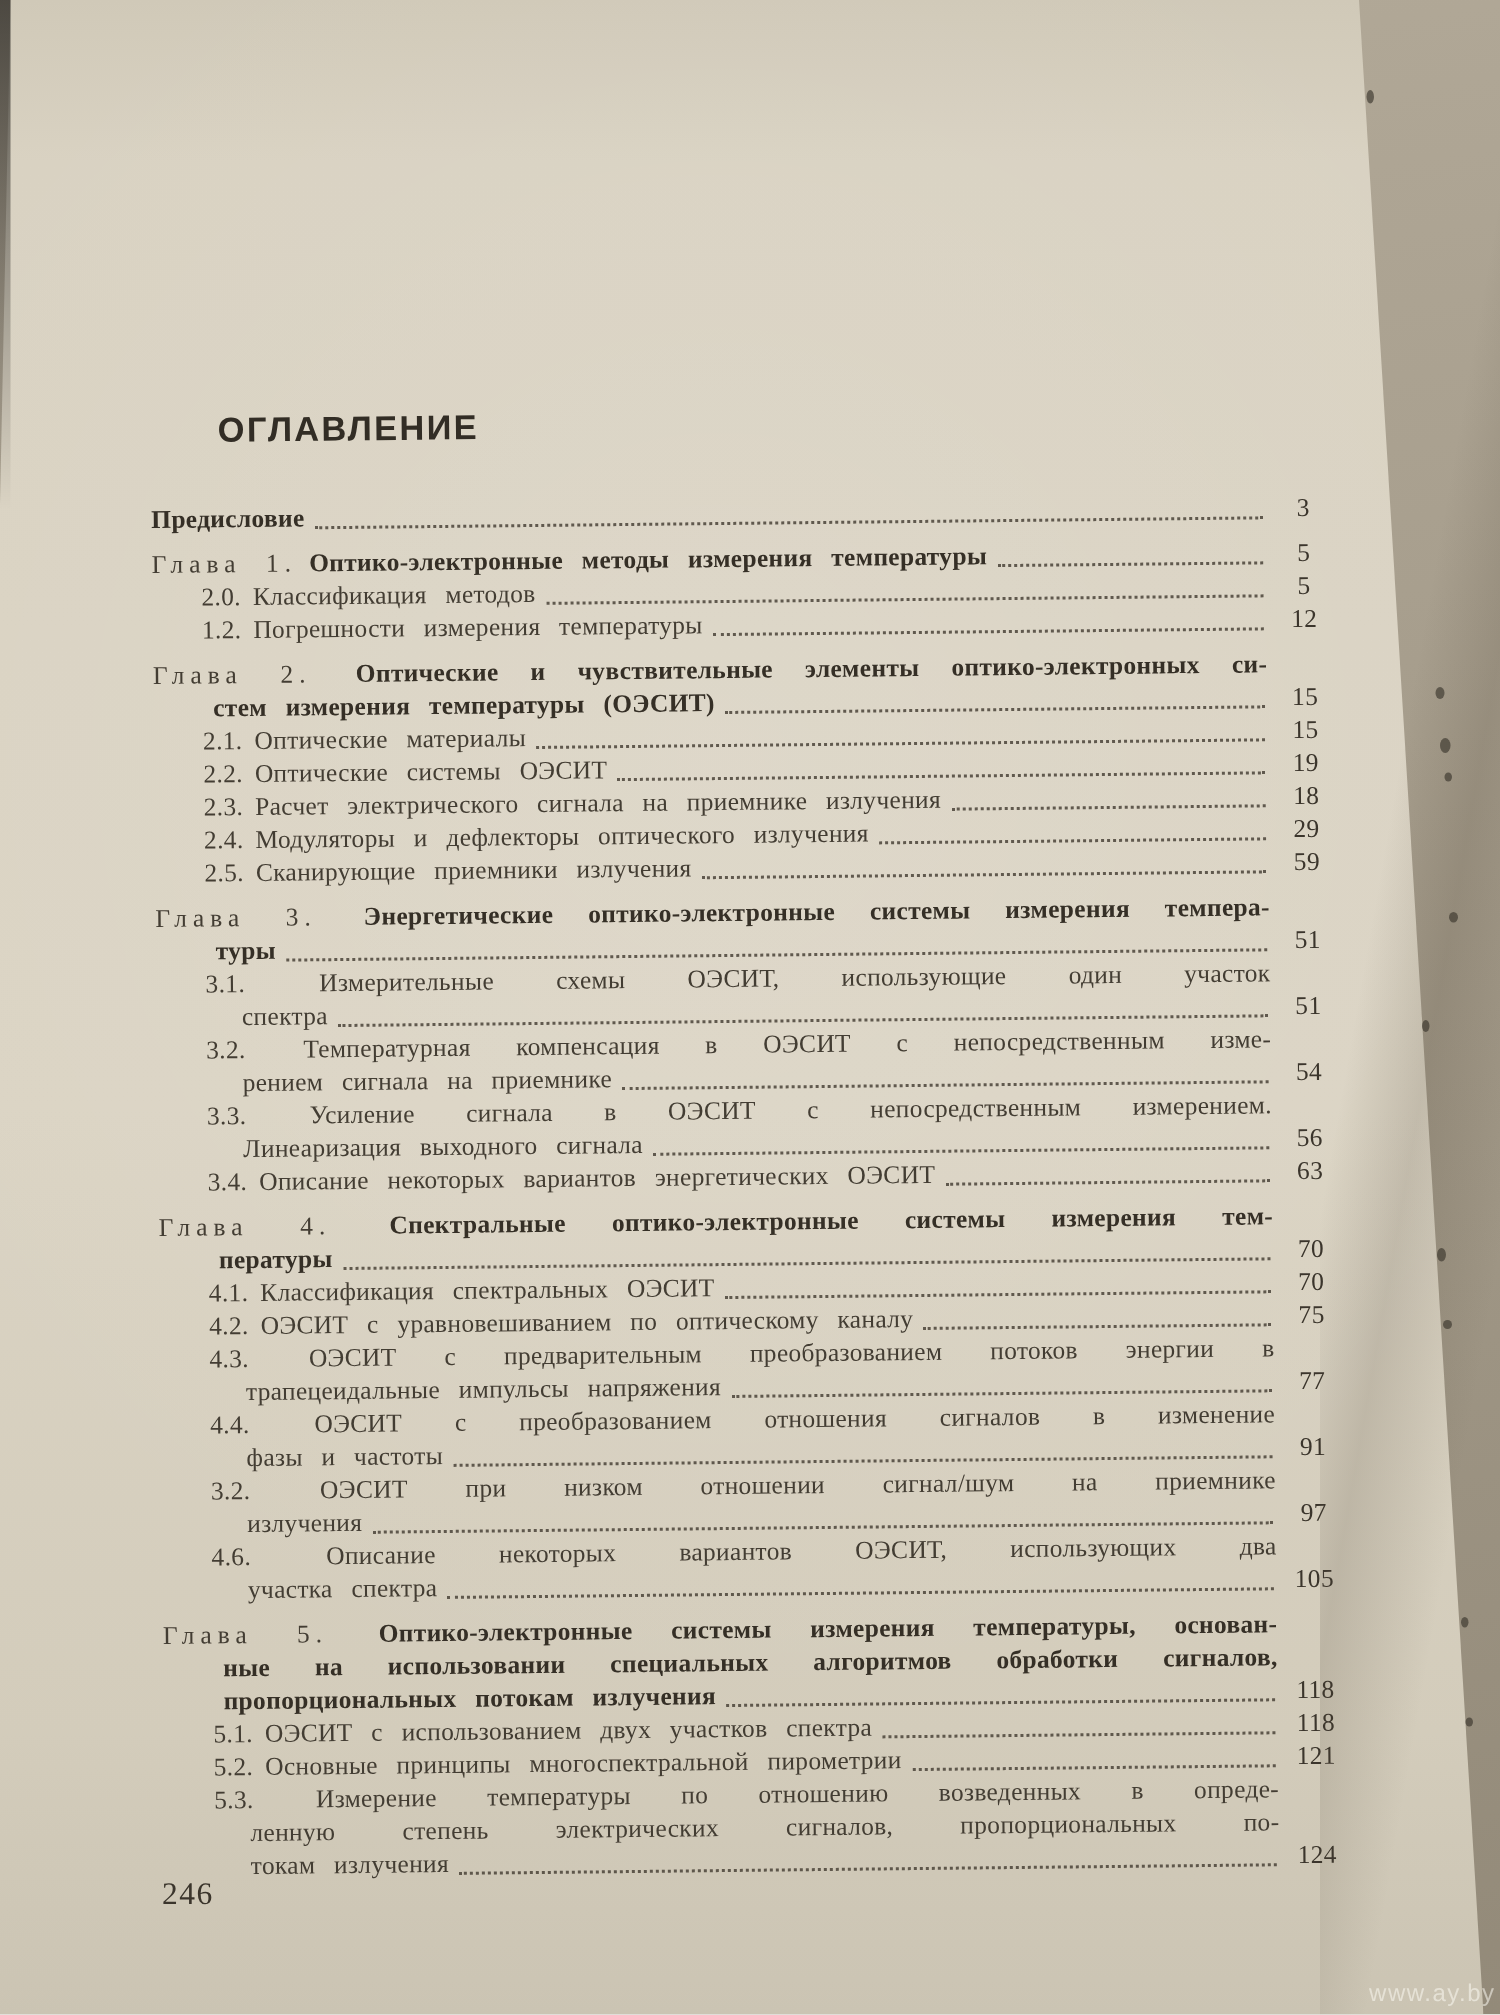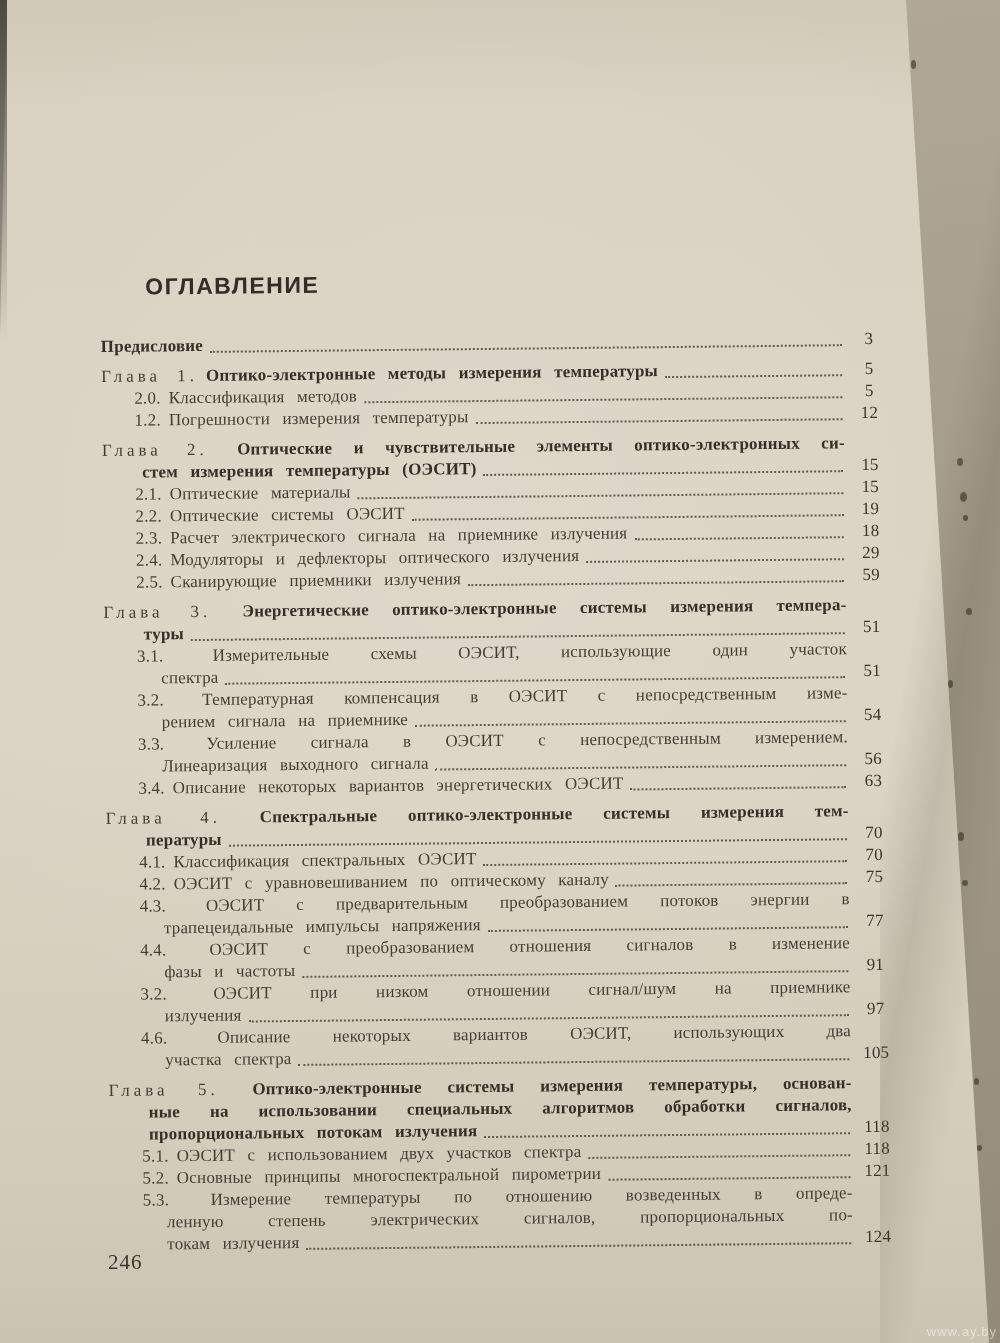--- a/index.html
+++ b/index.html
@@ -52,21 +52,21 @@
     margin:0 2px 4px 7px;
   }
   .pnum{width:50px;flex:0 0 50px;text-align:center;font-weight:normal;color:#3b352c;}
   .folio{
     position:absolute;left:108px;top:1250px;
     font-size:21px;color:#3b352c;letter-spacing:1px;text-align:center;
   }
   .watermark{
     position:absolute;right:3px;bottom:4px;
     font-family:"Liberation Sans","DejaVu Sans",sans-serif;
-    font-size:13px;letter-spacing:1px;
+    font-size:16px;letter-spacing:1px;
     color:rgba(252,250,242,0.55);
   }
   .speck{position:absolute;background:#3a352c;border-radius:50%;opacity:0.65;}
   .left-sliver{
     position:absolute;left:0;top:0;width:7px;height:340px;
     background:linear-gradient(to bottom,rgba(42,40,36,0.75),rgba(42,40,36,0));
   }
   .edge-shade{
     position:absolute;top:0;bottom:0;left:880px;right:0;
     background:linear-gradient(100deg,rgba(0,0,0,0) 40%,rgba(80,70,55,0.18) 55%,rgba(0,0,0,0) 75%);

